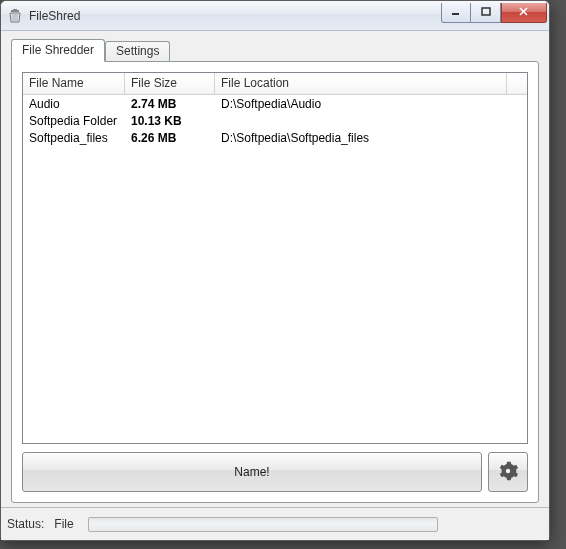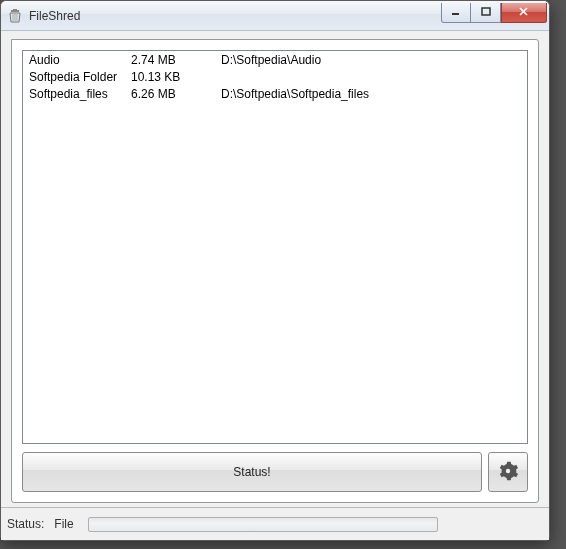--- a/index.html
+++ b/index.html
@@ -143,21 +143,21 @@
   }
   .lv-cell {
     padding: 0 6px;
     font-size: 12px;
     color: #000;
     white-space: nowrap;
     overflow: hidden;
     text-overflow: ellipsis;
   }
   .lv-cell.c1 { width: 102px; }
-  .lv-cell.c2 { width: 90px; }
+  .lv-cell.c2 { width: 90px; font-weight: bold; }
   .lv-cell.c3 { flex: 1; }
   .button-row {
     display: flex;
     gap: 6px;
     margin-top: 8px;
     height: 40px;
   }
   .btn {
     border: 1px solid #8b8b8b;
     border-radius: 3px;
@@ -225,45 +225,59 @@
         <svg width="10" height="10">
             <line x1="1" y1="1" x2="8" y2="8" stroke="#fff" stroke-width="1.6"></line>
             <line x1="8" y1="1" x2="1" y2="8" stroke="#fff" stroke-width="1.6"></line>
           </svg>
       </div>
     </div>
   </div>
 
   <div class="client">
 
+    <div class="tabs">
+      <div class="tab active">
+        <span>File Shredder</span>
+      </div>
+      <div class="tab inactive">
+        <span>Settings</span>
+      </div>
+    </div>
 
     <div class="tab-panel">
 
       <div class="listview">
+        <div class="lv-header">
+          <div class="lv-col c1">File Name</div>
+          <div class="lv-col c2">File Size</div>
+          <div class="lv-col c3">File Location</div>
+          <div class="lv-col cfill"></div>
+        </div>
         <div class="lv-body">
           <div class="lv-row">
             <div class="lv-cell c1">Audio</div>
             <div class="lv-cell c2">2.74 MB</div>
             <div class="lv-cell c3">D:\Softpedia\Audio</div>
           </div>
           <div class="lv-row">
             <div class="lv-cell c1">Softpedia Folder</div>
             <div class="lv-cell c2">10.13 KB</div>
           </div>
           <div class="lv-row">
             <div class="lv-cell c1">Softpedia_files</div>
             <div class="lv-cell c2">6.26 MB</div>
             <div class="lv-cell c3">D:\Softpedia\Softpedia_files</div>
           </div>
         </div>
       </div>
 
       <div class="button-row">
         <div class="btn shred">
-          <span>Status!</span>
+          <span>Name!</span>
         </div>
         <div class="btn settings">
           <span>
             <svg width="22" height="22" viewBox="0 0 24 24">
               <path fill="#555" d="M12 8a4 4 0 1 0 0 8 4 4 0 0 0 0-8zm9 4c0-.6-.06-1.18-.17-1.74l2.12-1.65-2-3.46-2.5 1a9 9 0 0 0-3-1.74L15 2h-4l-.45 2.41a9 9 0 0 0-3 1.74l-2.5-1-2 3.46 2.12 1.65A9 9 0 0 0 5 12c0 .6.06 1.18.17 1.74L3.05 15.4l2 3.46 2.5-1a9 9 0 0 0 3 1.74L11 22h4l.45-2.4a9 9 0 0 0 3-1.74l2.5 1 2-3.46-2.12-1.66c.11-.56.17-1.14.17-1.74z"></path>
               <circle cx="12" cy="12" r="2.4" fill="#f0f0f0"></circle>
             </svg>
           </span>
         </div>
       </div>

